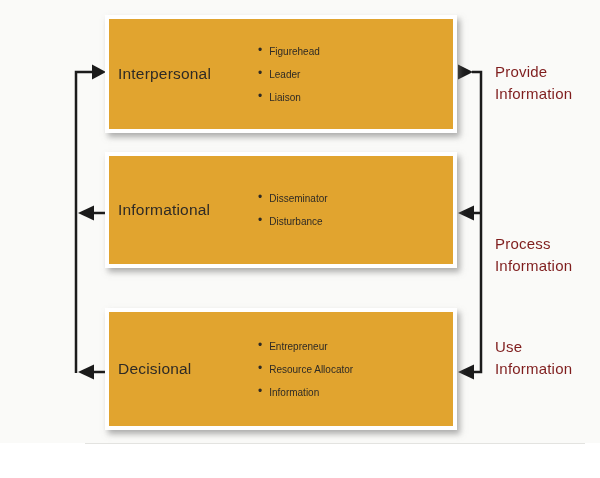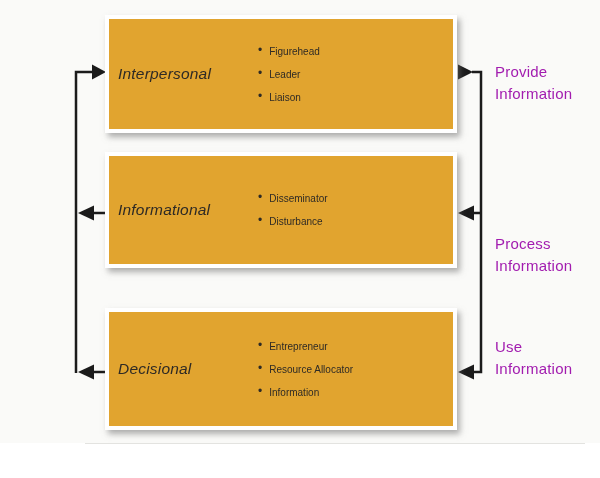--- a/index.html
+++ b/index.html
@@ -31,35 +31,35 @@
     box-shadow:3px 4px 6px rgba(110,110,110,0.55);
     box-sizing:border-box;
     display:flex;align-items:center;
     color:#2e2a25;
   }
   .box1{top:15px;height:118px;}
   .box2{top:152px;height:116px;}
   .box3{top:308px;height:122px;}
   .box-label{
     padding-left:9px;width:140px;flex:0 0 140px;
-    font-size:15.5px;letter-spacing:0.2px;font-style:italic;
+    font-size:15.5px;letter-spacing:0.2px;
   }
   .roles{
     list-style:none;margin:0;padding:0;
     font-size:10px;line-height:23px;
   }
   .roles li::before{
     content:"•";
     font-size:12px;
     margin-right:7px;
     position:relative;top:-1px;
   }
   .side-label{
     position:absolute;
-    font-size:15px;line-height:21.5px;color:#a21caf;
+    font-size:15px;line-height:21.5px;color:#7f1d1d;
     letter-spacing:0.2px;
   }
   .feedback{left:5px;top:202px;width:70px;}
   .flow{left:495px;width:92px;}
   .flow1{top:61px;}
   .flow2{top:188px;margin-top:45px;}
   .flow3{top:336px;}
 </style>
 </head>
 <body>

